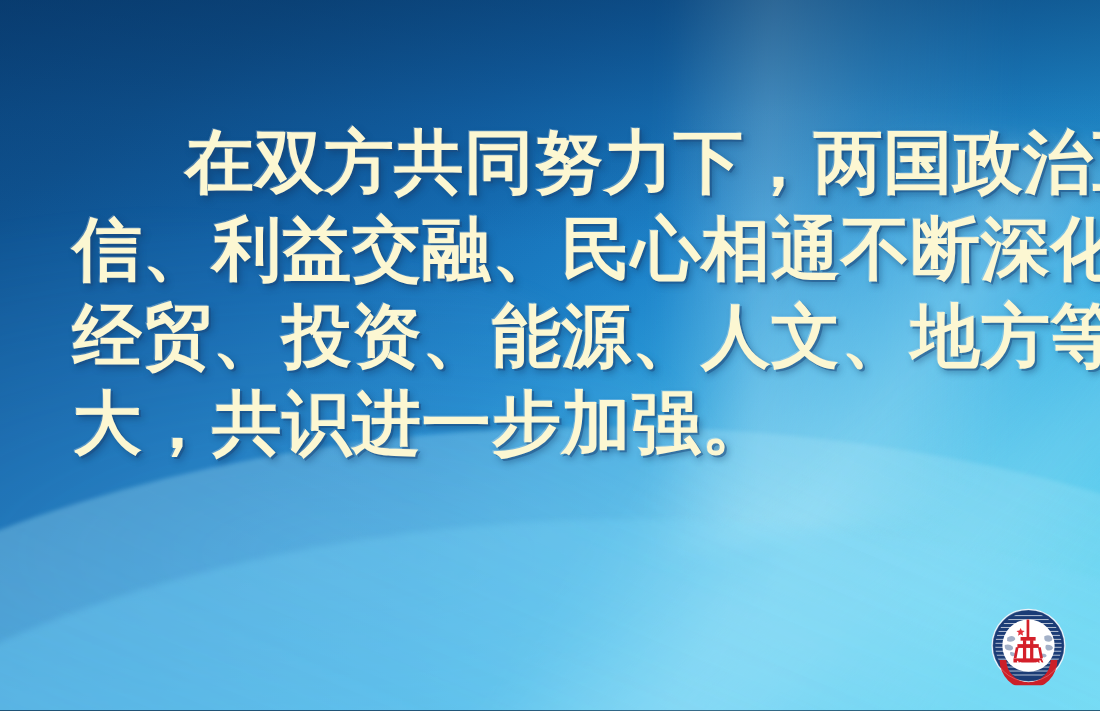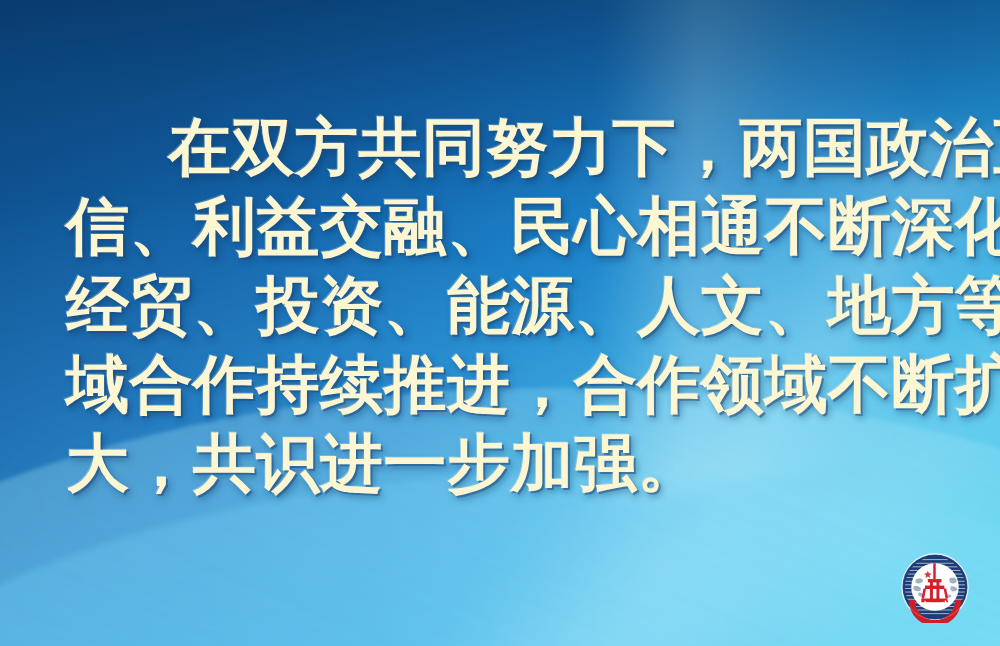--- a/index.html
+++ b/index.html
@@ -190,21 +190,20 @@
   <div class="ray-2"></div>
   <div class="ray-3"></div>
   <div class="wave-1"></div>
   <div class="wave-2"></div>
   <div class="bg-layer bg-topshade"></div>
 
   <div class="headline">
     <span class="hl-line indent">在双方共同努力下，两国政治互</span>
     <span class="hl-line">信、利益交融、民心相通不断深化，</span>
     <span class="hl-line">经贸、投资、能源、人文、地方等领</span>
-    <span class="hl-line">域合作持续推进，合作领域不断扩</span>
     <span class="hl-line">大，共识进一步加强。</span>
   </div>
 
   <div class="logo">
     <svg viewBox="0 0 100 100">
       <defs>
         <clipPath id="discClip">
             <circle cx="50" cy="50" r="42"></circle>
           </clipPath>
         <clipPath id="innerClip">

